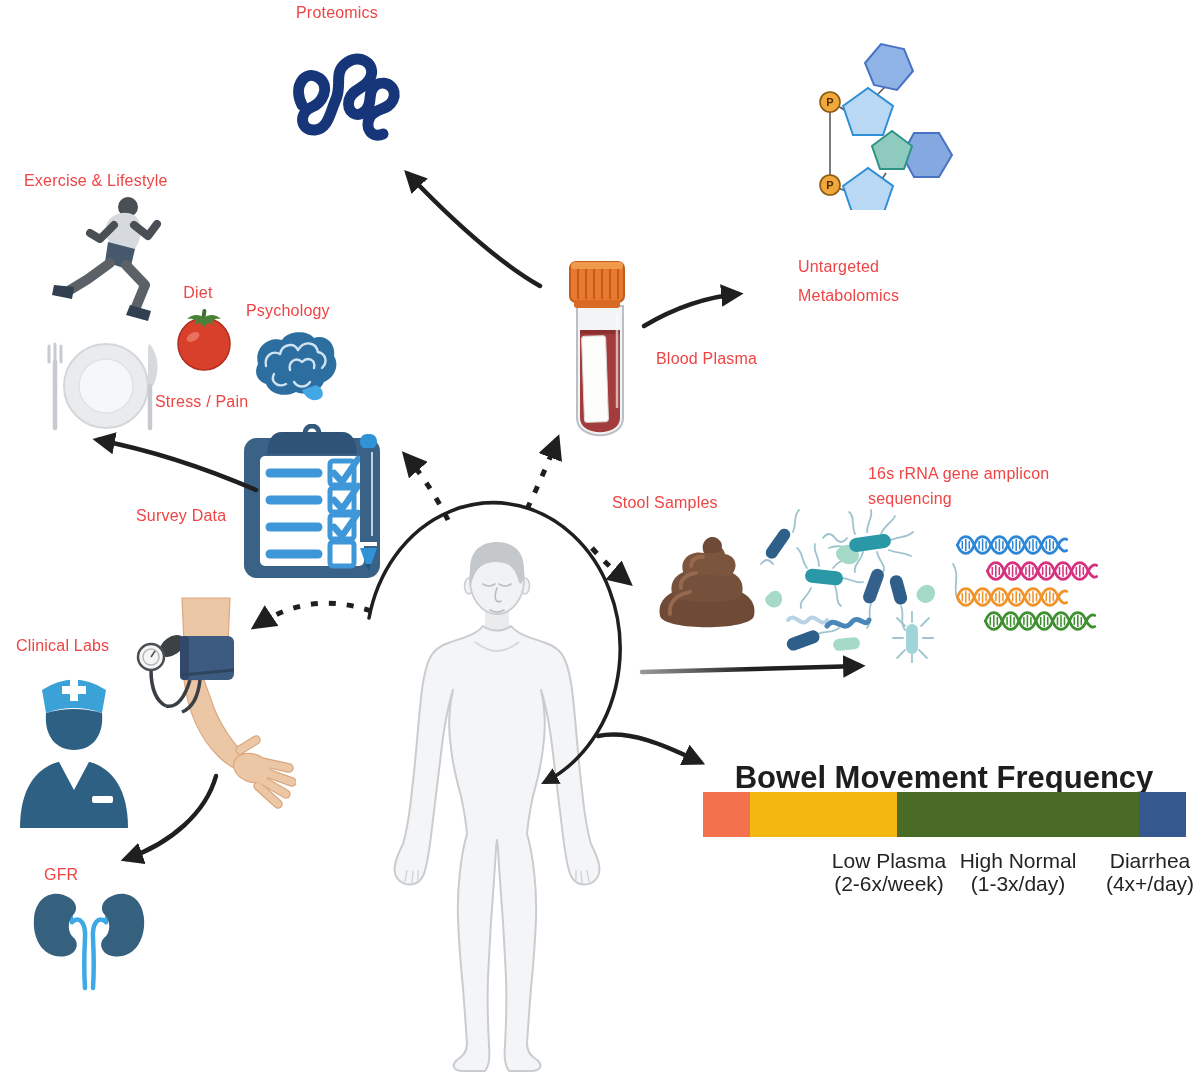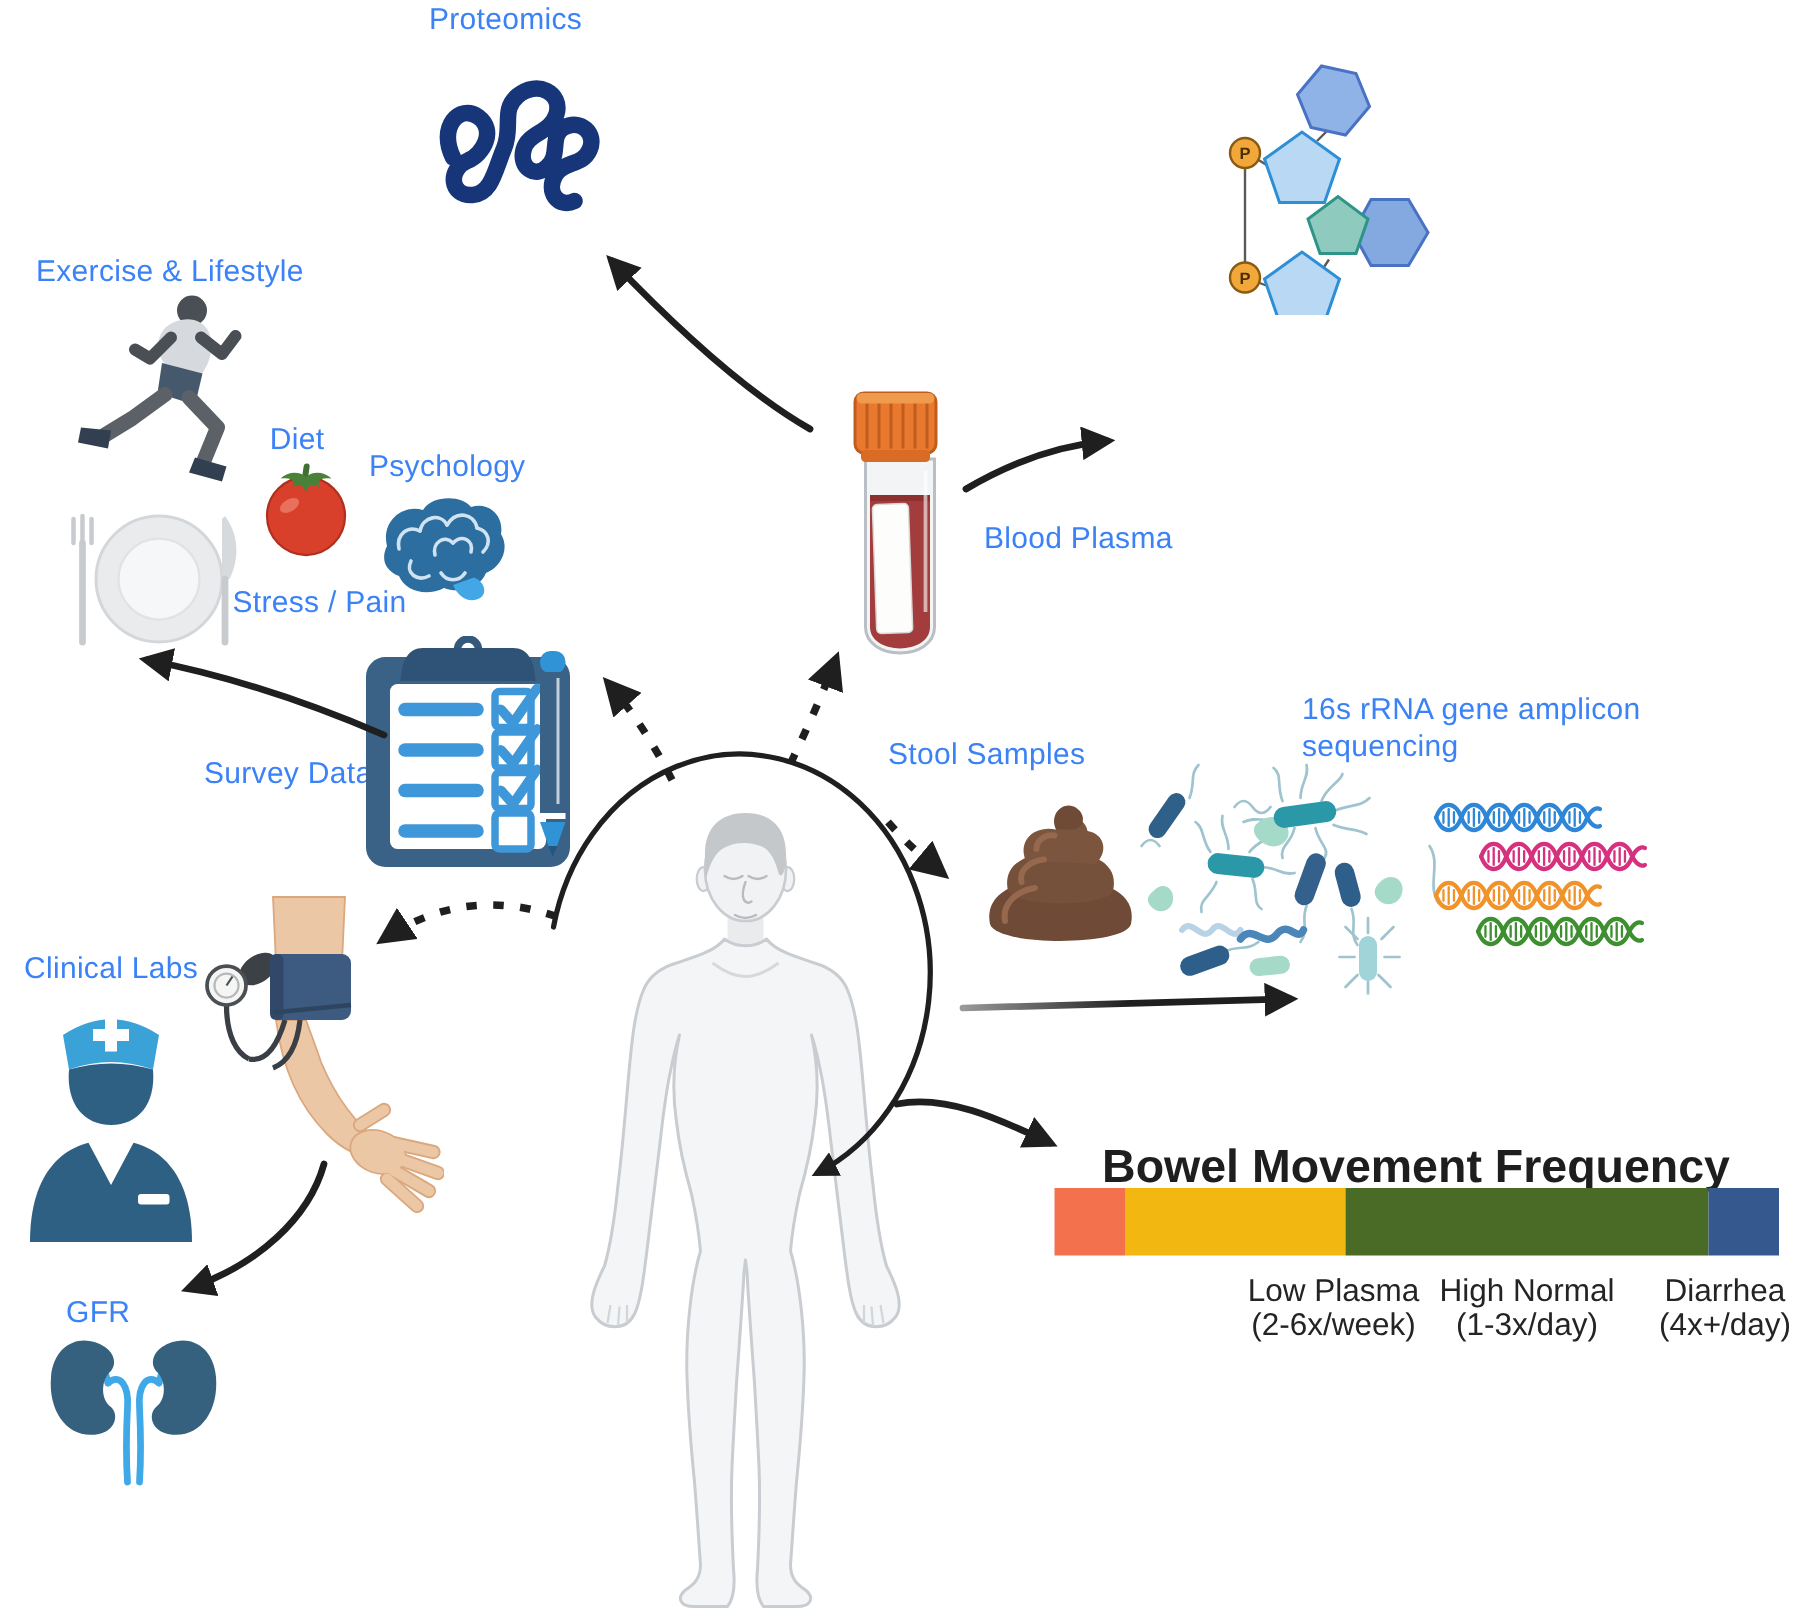--- a/index.html
+++ b/index.html
@@ -1,51 +1,55 @@
 <!DOCTYPE html>
 <html><head>
 <meta charset="utf-8">
 <style>
   html,body{margin:0;padding:0;background:#ffffff;}
   #canvas{
     position:relative;width:1200px;height:1080px;background:#ffffff;overflow:hidden;
     font-family:"Liberation Sans", sans-serif;color:#222;
   }
   .lbl{
-    position:absolute;font-size:20px;line-height:24px;color:#3b82f6;
+    position:absolute;font-size:16px;line-height:24px;color:#ef4444;
     white-space:nowrap;letter-spacing:.2px;
   }
   .center{text-align:center;}
   .arrows{position:absolute;left:0;top:0;z-index:3;pointer-events:none;}
   .icon{position:absolute;z-index:2;}
   
   .bmf-title{position:absolute;left:700px;top:764px;width:488px;text-align:center;
     font-size:31px;line-height:28px;color:#1e1e1e;font-weight:bold;}
   .bmf-bar{position:absolute;left:703px;top:792px;width:483px;height:45px;display:flex;}
   .bmf-seg{height:100%;}
   .bmf-lab{position:absolute;top:849px;text-align:center;font-size:21px;line-height:23px;color:#242424;}
   .twoline div{white-space:nowrap;}
 </style>
 </head>
 <body>
 
 <div id="canvas">
 
   <div class="lbl center" style="left:252px;top:1px;width:170px;">Proteomics</div>
 
+  <div class="lbl" style="left:798px;top:252px;line-height:29px;">
+    <div>Untargeted</div>
+    <div>Metabolomics</div>
+  </div>
 
   <div class="lbl" style="left:24px;top:169px;">Exercise &amp; Lifestyle</div>
   <div class="lbl center" style="left:160px;top:281px;width:76px;">Diet</div>
   <div class="lbl" style="left:246px;top:299px;">Psychology</div>
   <div class="lbl" style="left:155px;top:390px;">Stress / Pain</div>
   <div class="lbl" style="left:104px;top:504px;margin-left:32px;">Survey Data</div>
   <div class="lbl" style="left:16px;top:634px;">Clinical Labs</div>
   <div class="lbl" style="left:44px;top:863px;">GFR</div>
   <div class="lbl" style="left:656px;top:347px;">Blood Plasma</div>
-  <div class="lbl" style="left:592px;top:491px;text-align:center;">Stool Samples</div>
+  <div class="lbl" style="left:612px;top:491px;text-align:center;">Stool Samples</div>
 
   <div class="lbl" style="left:868px;top:461px;line-height:25px;">
     <div>16s rRNA gene amplicon</div>
     <div>sequencing</div>
   </div>
 
   <div class="bmf-title">Bowel Movement Frequency (BMF)</div>
   <div class="bmf-bar">
     <div class="bmf-seg" style="background: rgb(244, 113, 78); width: 9.7%;"></div>
     <div class="bmf-seg" style="background: rgb(243, 183, 17); width: 30.5%;"></div>

